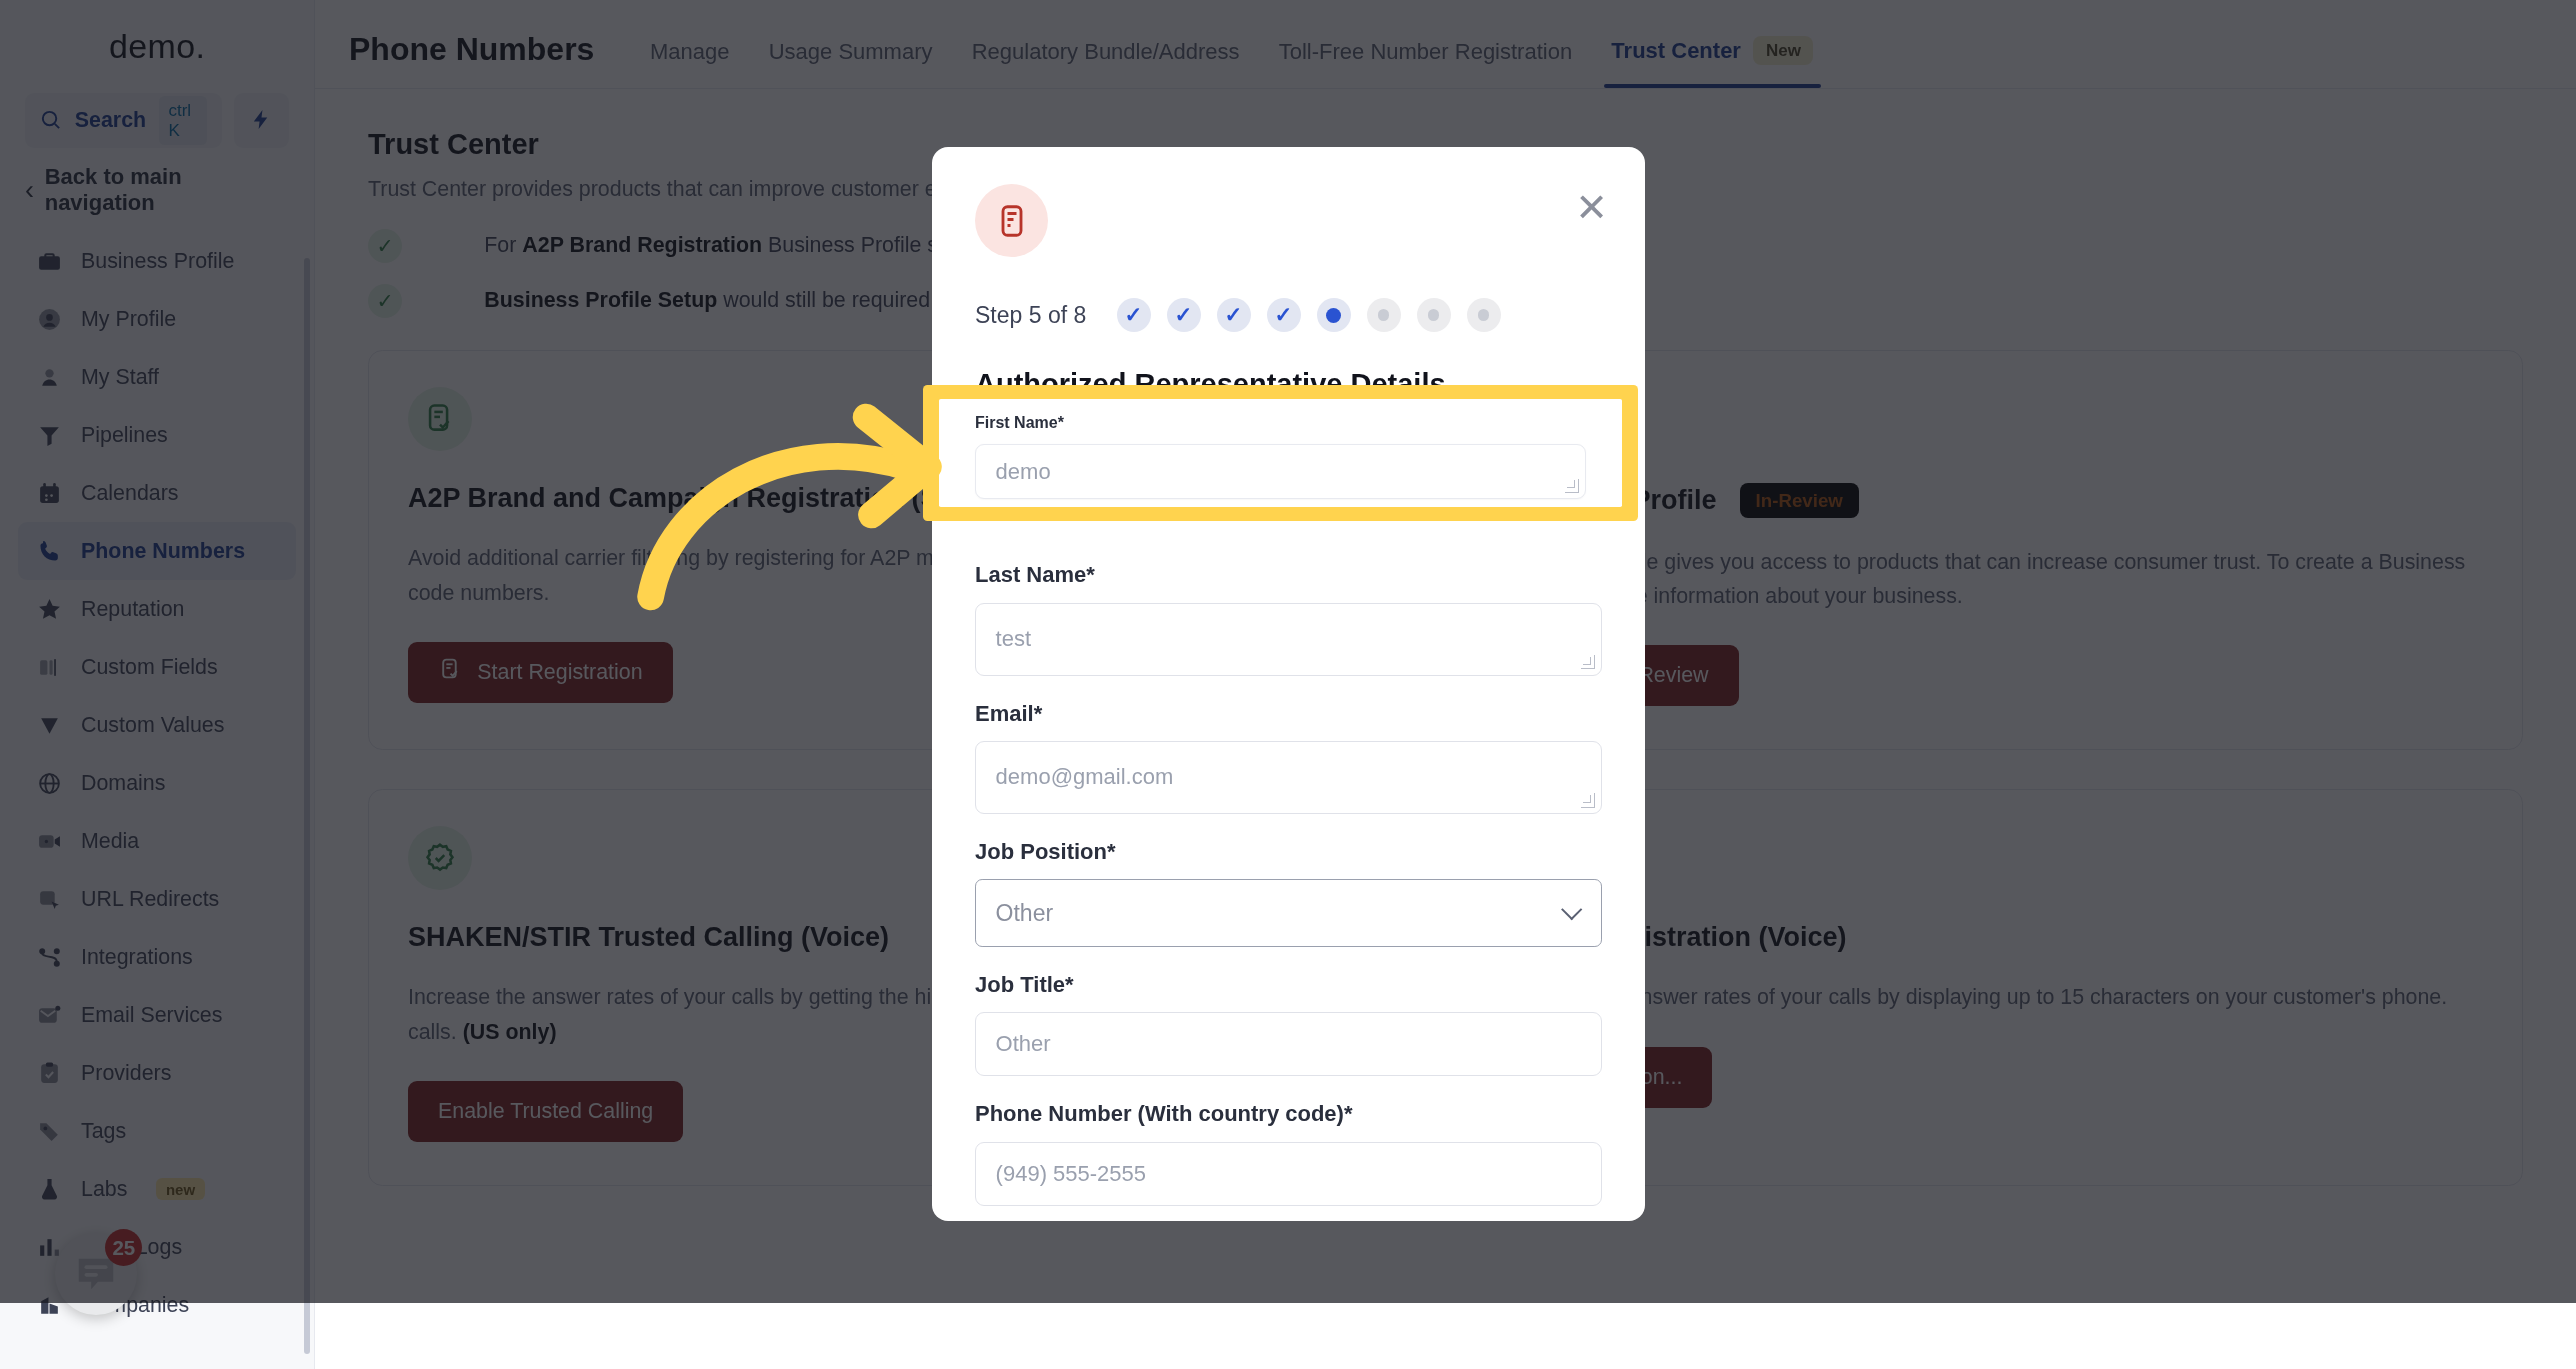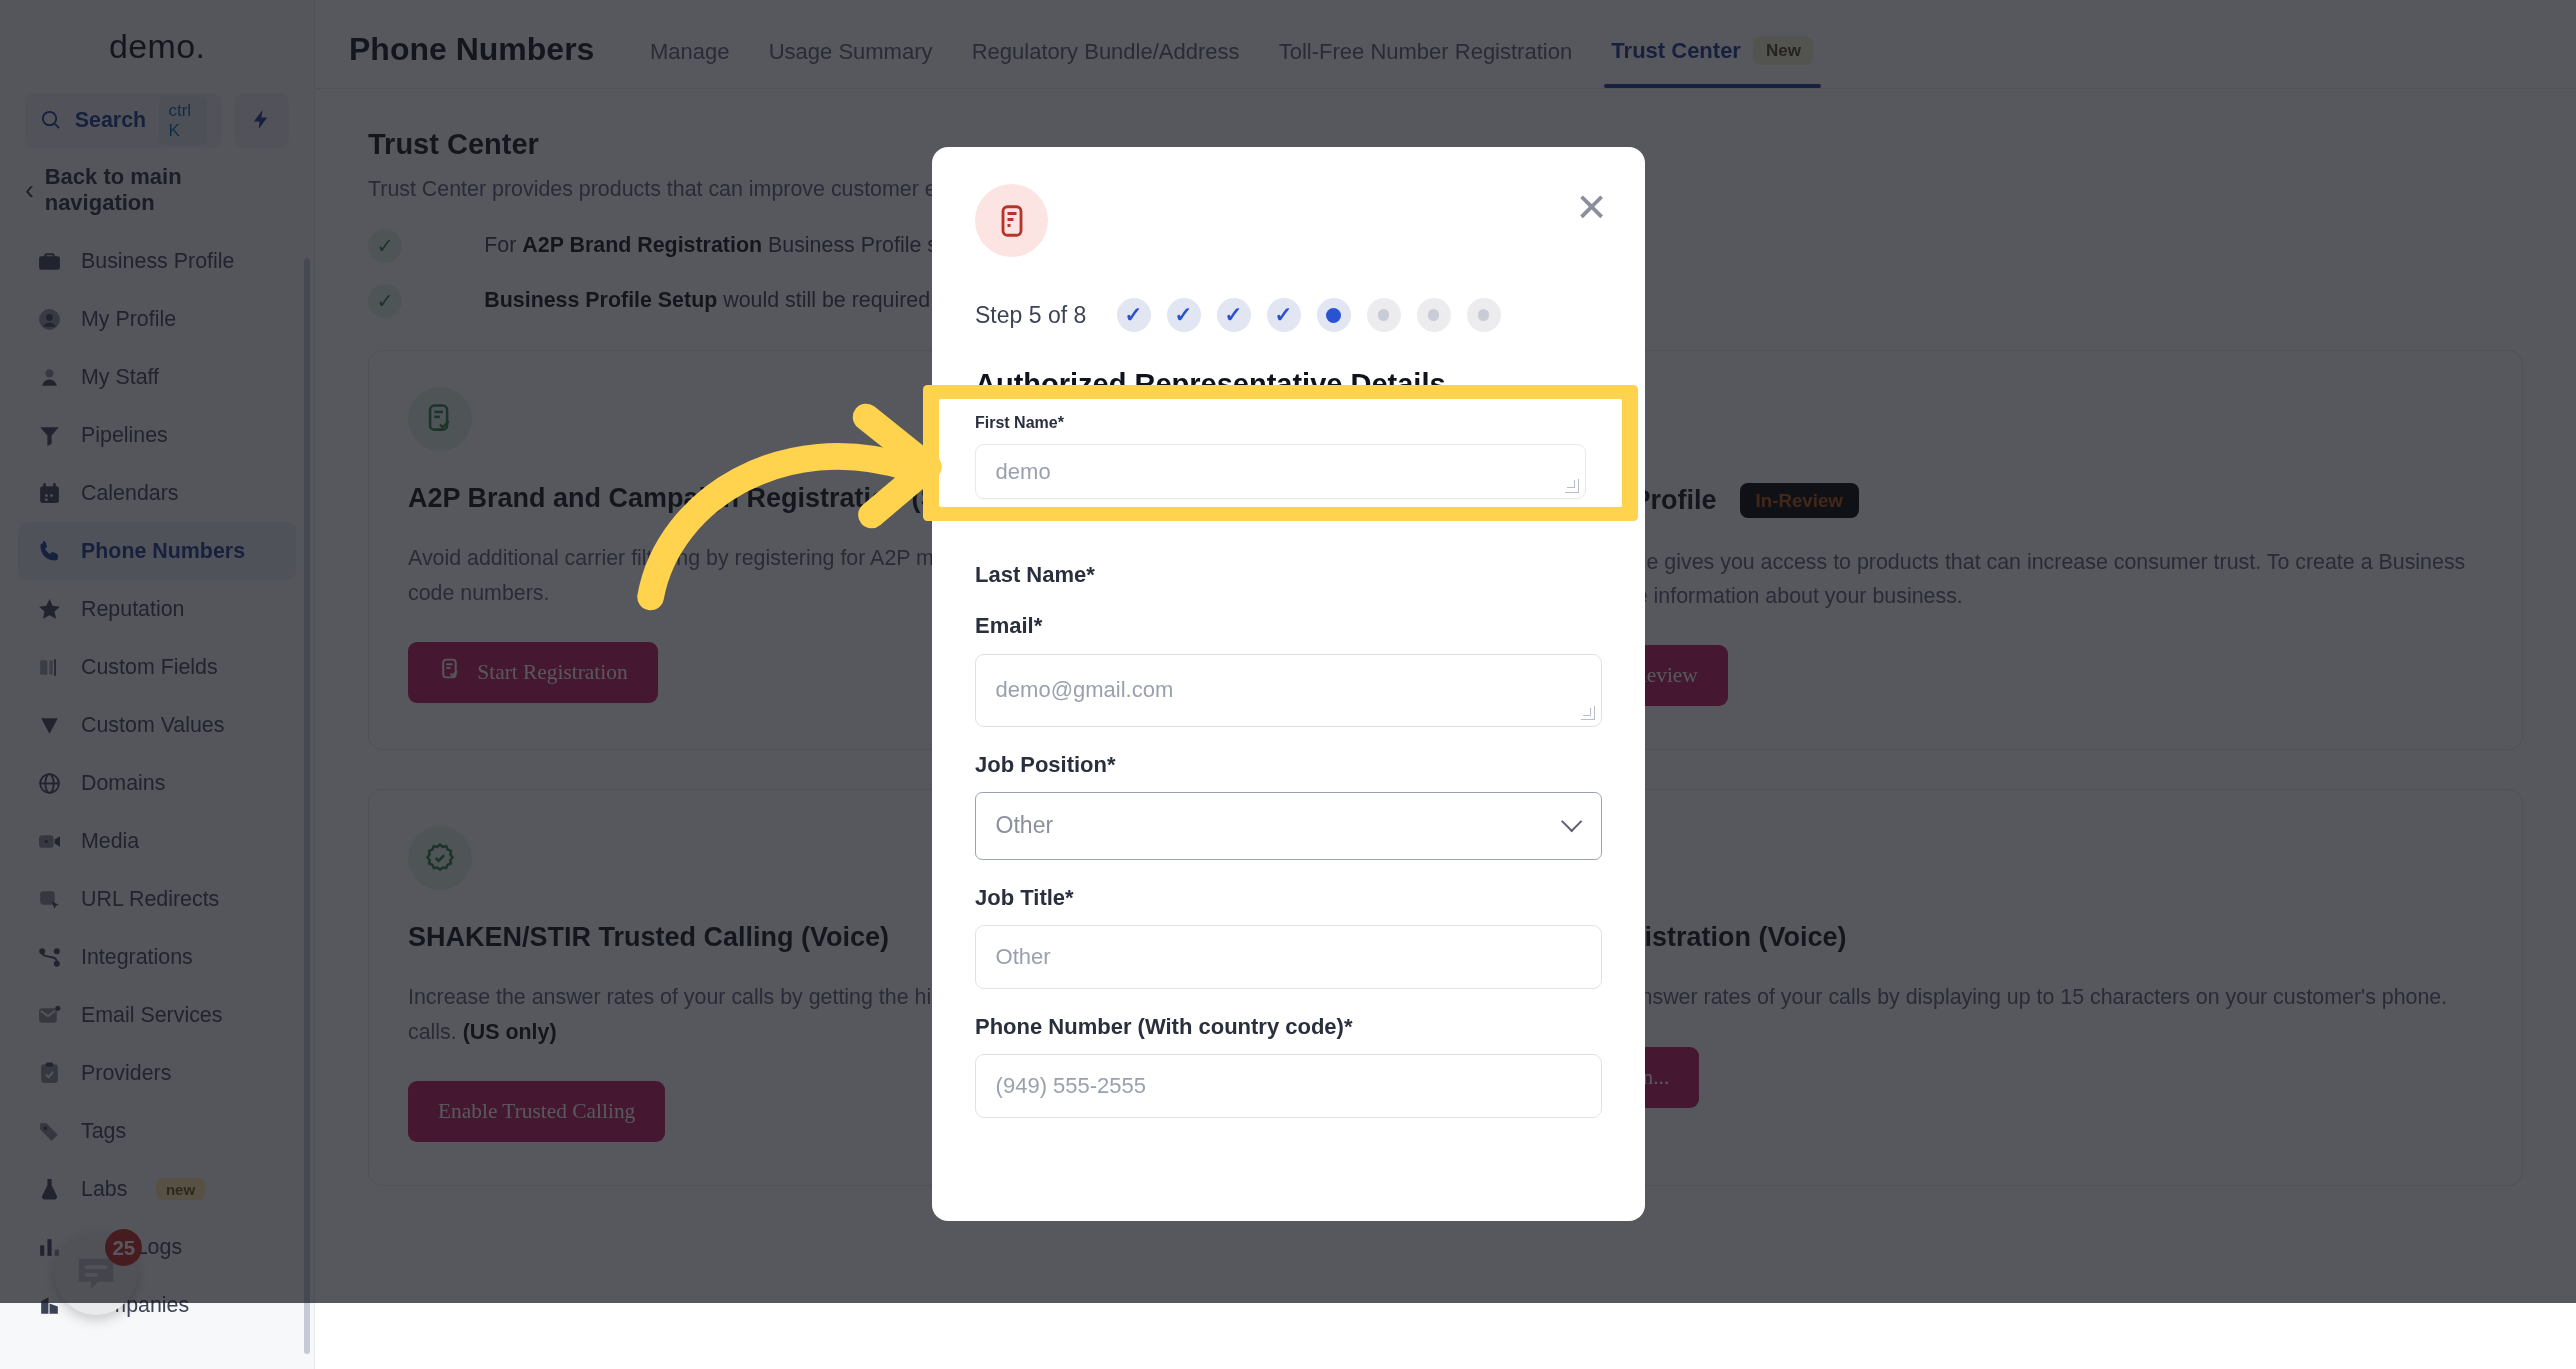--- a/index.html
+++ b/index.html
@@ -117,23 +117,23 @@
   .card-ico svg { width: 34px; height: 34px; }
   .card-title-row { display: flex; align-items: center; gap: 23px; }
   .card-title { font-size: 27px; font-weight: 700; color: #11131c; }
   .pill {
     background: #000000; color: #b45309; font-size: 18.7px; font-weight: 600;
     padding: 6.2px 16px; border-radius: 8px;
   }
   .card-desc { font-size: 21.4px; color: #5a6072; line-height: 1.6; margin-top: 27px; }
   .card-desc b { color: #11131c; }
   .btn-primary {
-    margin-top: 32px; background: #be185d; color: #fff; border: none;
+    margin-top: 32px; background: #7f1d1d; color: #fff; border: none;
     border-radius: 9px; padding: 0 30px; height: 61px; font-size: 21.4px;
-    display: inline-flex; align-items: center; gap: 14.3px; font-family: Liberation Serif, serif;
+    display: inline-flex; align-items: center; gap: 14.3px; font-family: Liberation Sans, sans-serif;
   }
   .btn-primary svg { width: 25px; height: 25px; }
 
   
   .scrim { position: absolute; inset: 0; background: rgba(22,24,30,.72); }
 
   
   .modal {
     position: absolute; left: 932px; top: 147px; width: 713px; height: 1074px;
     background: #fff; border-radius: 16px; overflow: hidden;
@@ -596,20 +596,24 @@
     <div class="form">
       <div class="field" style="visibility:hidden">
         <div class="field-label">First Name*</div>
         <div class="inp ta">
             <span>demo</span>
           </div>
       </div>
 
       <div class="field">
         <div class="field-label">Last Name*</div>
+        <div class="inp ta">
+            <span>test</span>
+            <span class="ta-handle"></span>
+          </div>
       </div>
 
       <div class="field">
         <div class="field-label">Email*</div>
         <div class="inp ta">
             <span>demo@gmail.com</span>
             <span class="ta-handle"></span>
           </div>
       </div>
 

